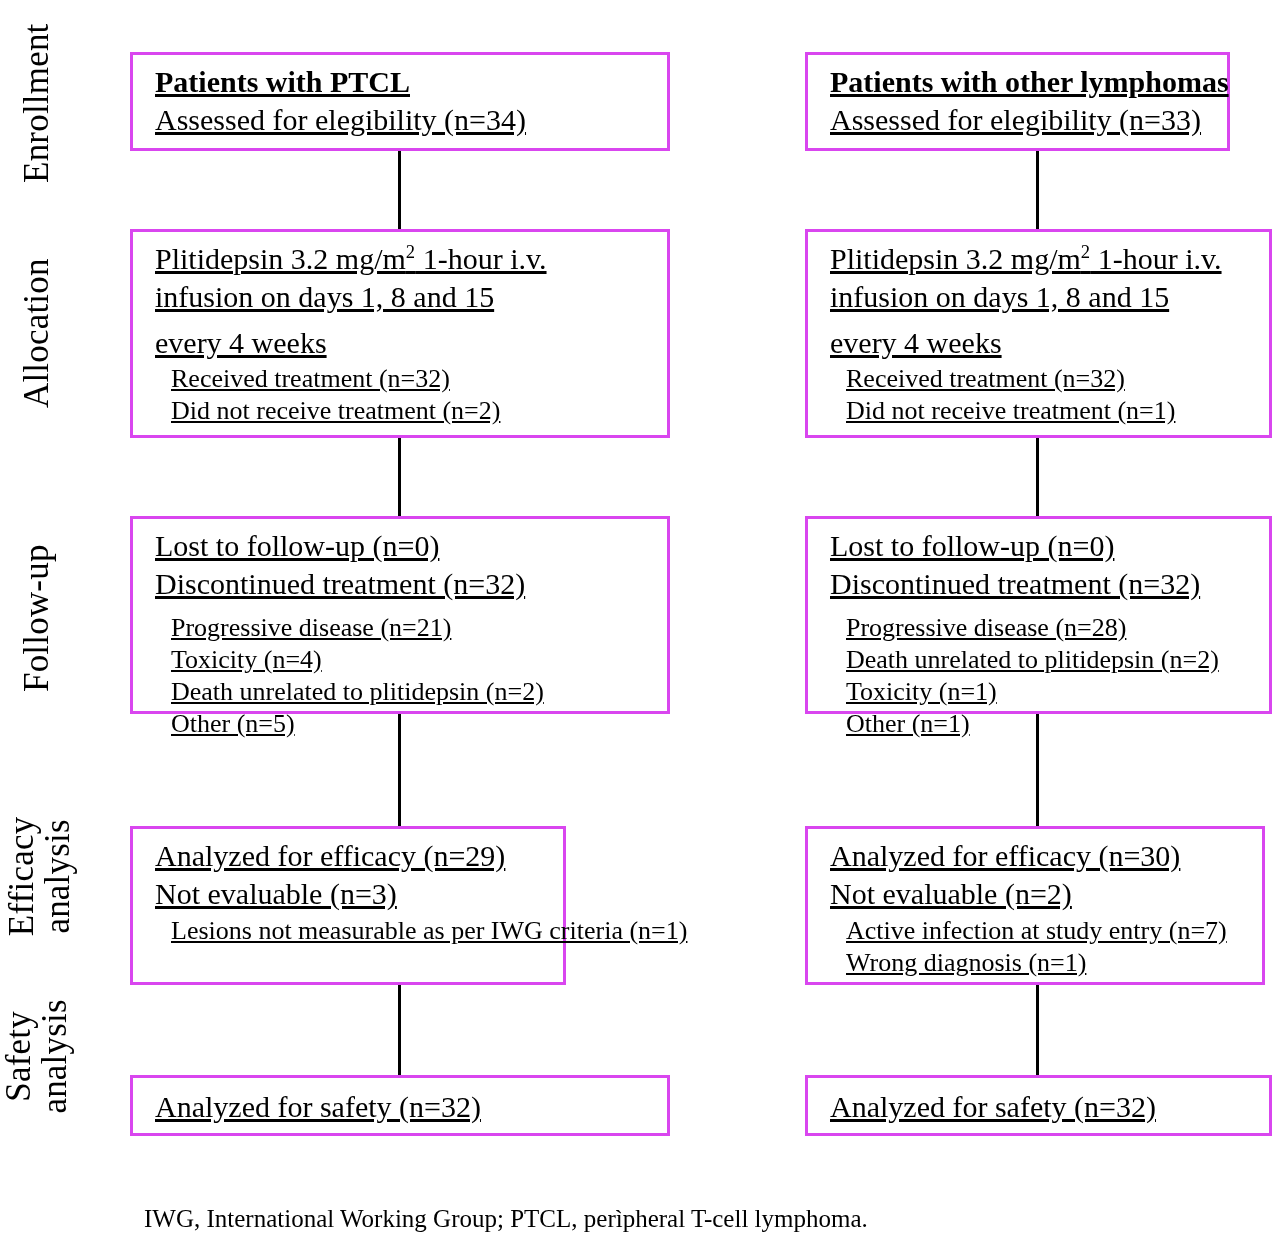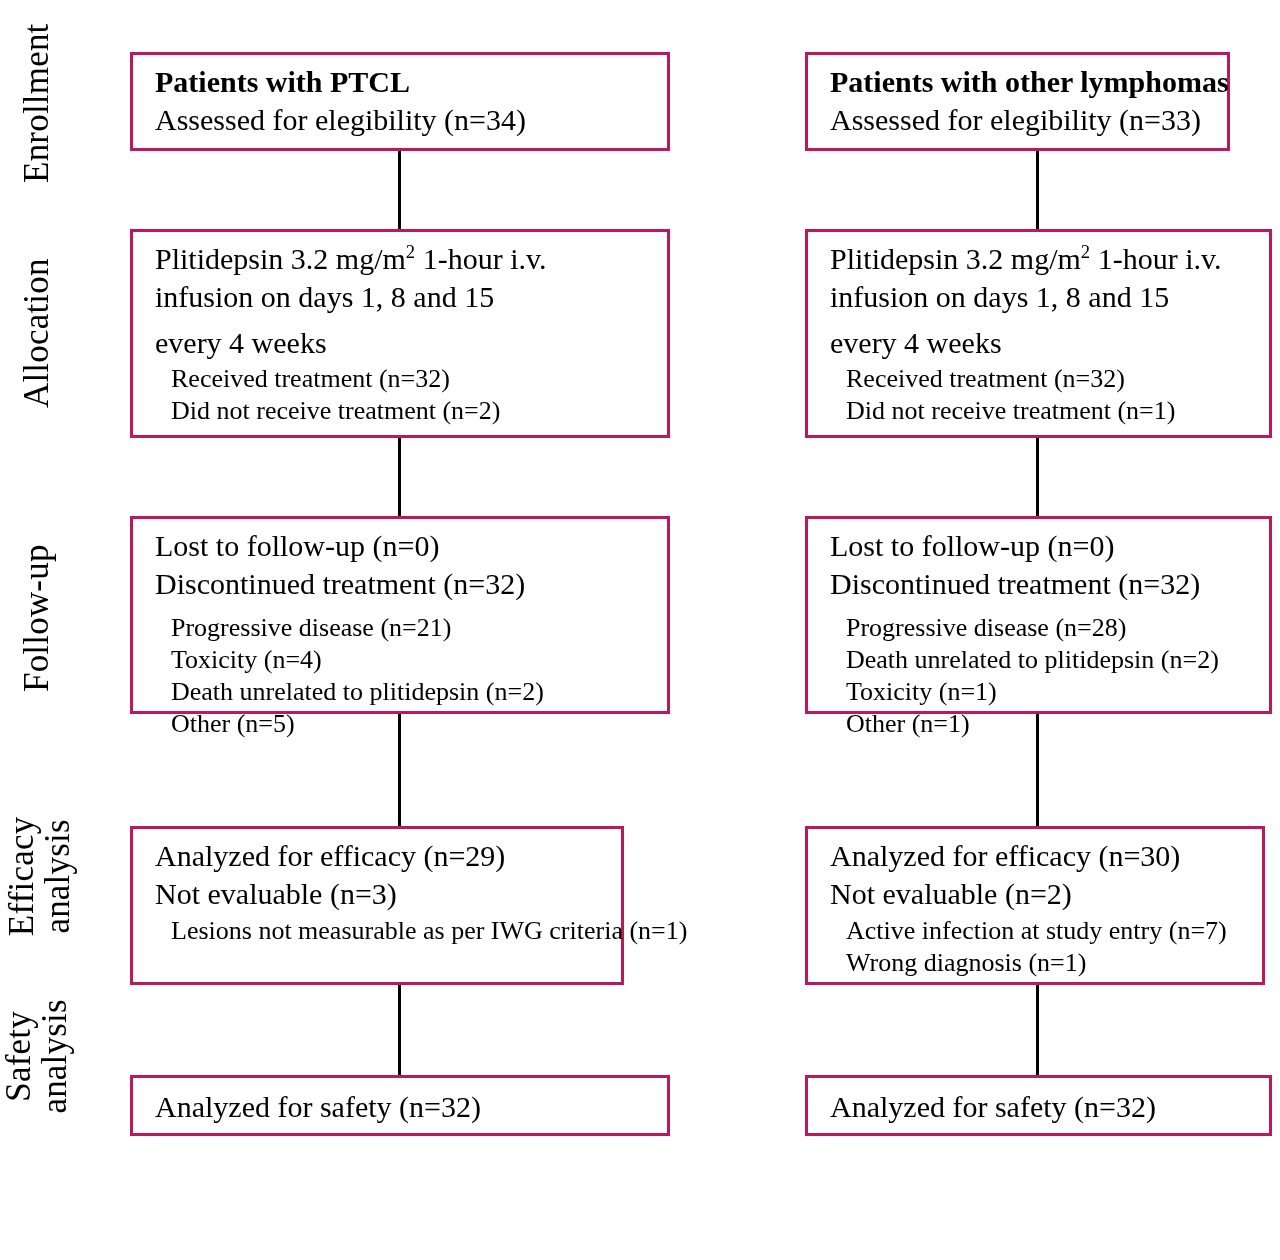--- a/index.html
+++ b/index.html
@@ -34,23 +34,24 @@
     display: block;
   }
   .rot {
     transform: rotate(-90deg);
   }
 
   
   .box {
     position: absolute;
     box-sizing: border-box;
-    border: 3px solid #be185d;
+    border: 3px solid #d946ef;
     background: #ffffff;
     padding: 8px 12px 8px 22px;
+    text-decoration: underline;
   }
   .line-main {
     font-size: 30px;
     line-height: 1.28;
     white-space: nowrap;
   }
   .line-main.bold {
     font-weight: bold;
   }
   .sub-list {
@@ -141,21 +142,21 @@
     <ul class="sub-list">
       <li>Progressive disease (n=21)</li>
       <li>Toxicity (n=4)</li>
       <li>Death unrelated to plitidepsin (n=2)</li>
       <li>Other (n=5)</li>
     </ul>
   </div>
 
   <div class="connector" style="left:398px; top:714px; height:112px;"></div>
 
-  <div class="box" style="left:130px; top:826px; width:494px; height:159px;">
+  <div class="box" style="left:130px; top:826px; width:436px; height:159px;">
     <div class="line-main">Analyzed for efficacy (n=29)</div>
     <div class="line-main">Not evaluable (n=3)</div>
     <ul class="sub-list">
       <li>Lesions not measurable as per IWG criteria (n=1)</li>
     </ul>
   </div>
 
   <div class="connector" style="left:398px; top:985px; height:90px;"></div>
 
   <div class="box" style="left:130px; top:1075px; width:540px; height:61px; padding-top:10px;">
@@ -204,14 +205,15 @@
       <li>Wrong diagnosis (n=1)</li>
     </ul>
   </div>
 
   <div class="connector" style="left:1036px; top:985px; height:90px;"></div>
 
   <div class="box" style="left:805px; top:1075px; width:467px; height:61px; padding-top:10px;">
     <div class="line-main">Analyzed for safety (n=32)</div>
   </div>
 
+  <div class="footnote" style="left:144px; top:1205px;">IWG, International Working Group; PTCL, perìpheral T-cell lymphoma.</div>
 
 </div>
 
 </body></html>

